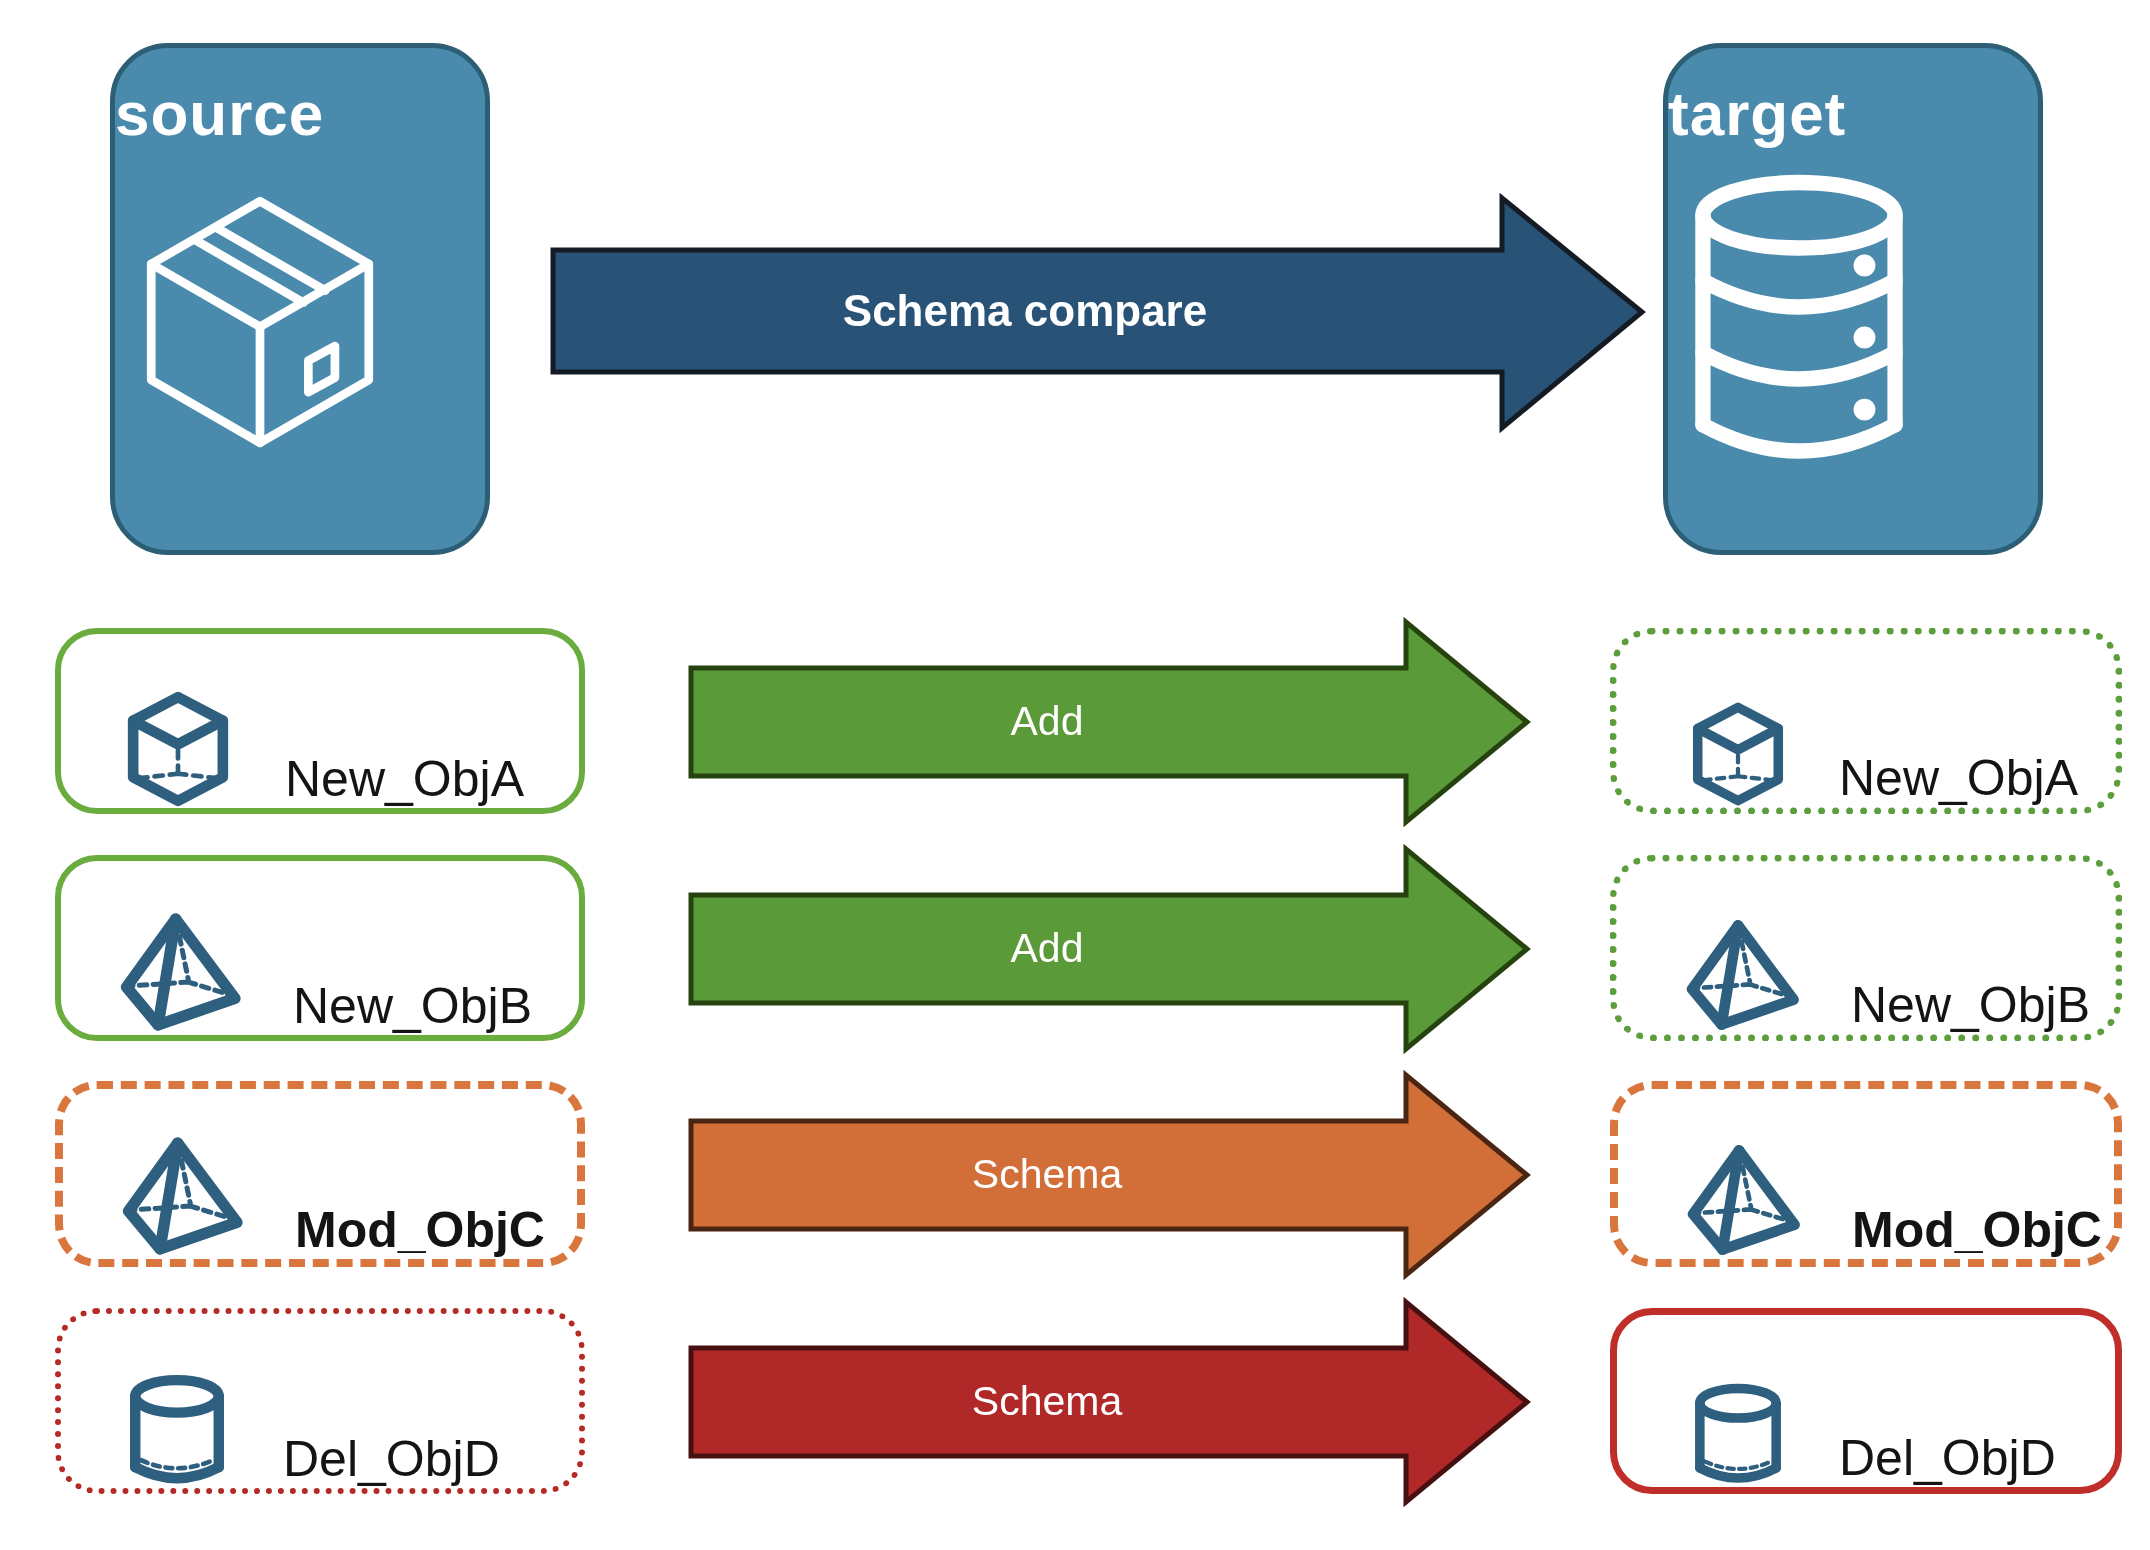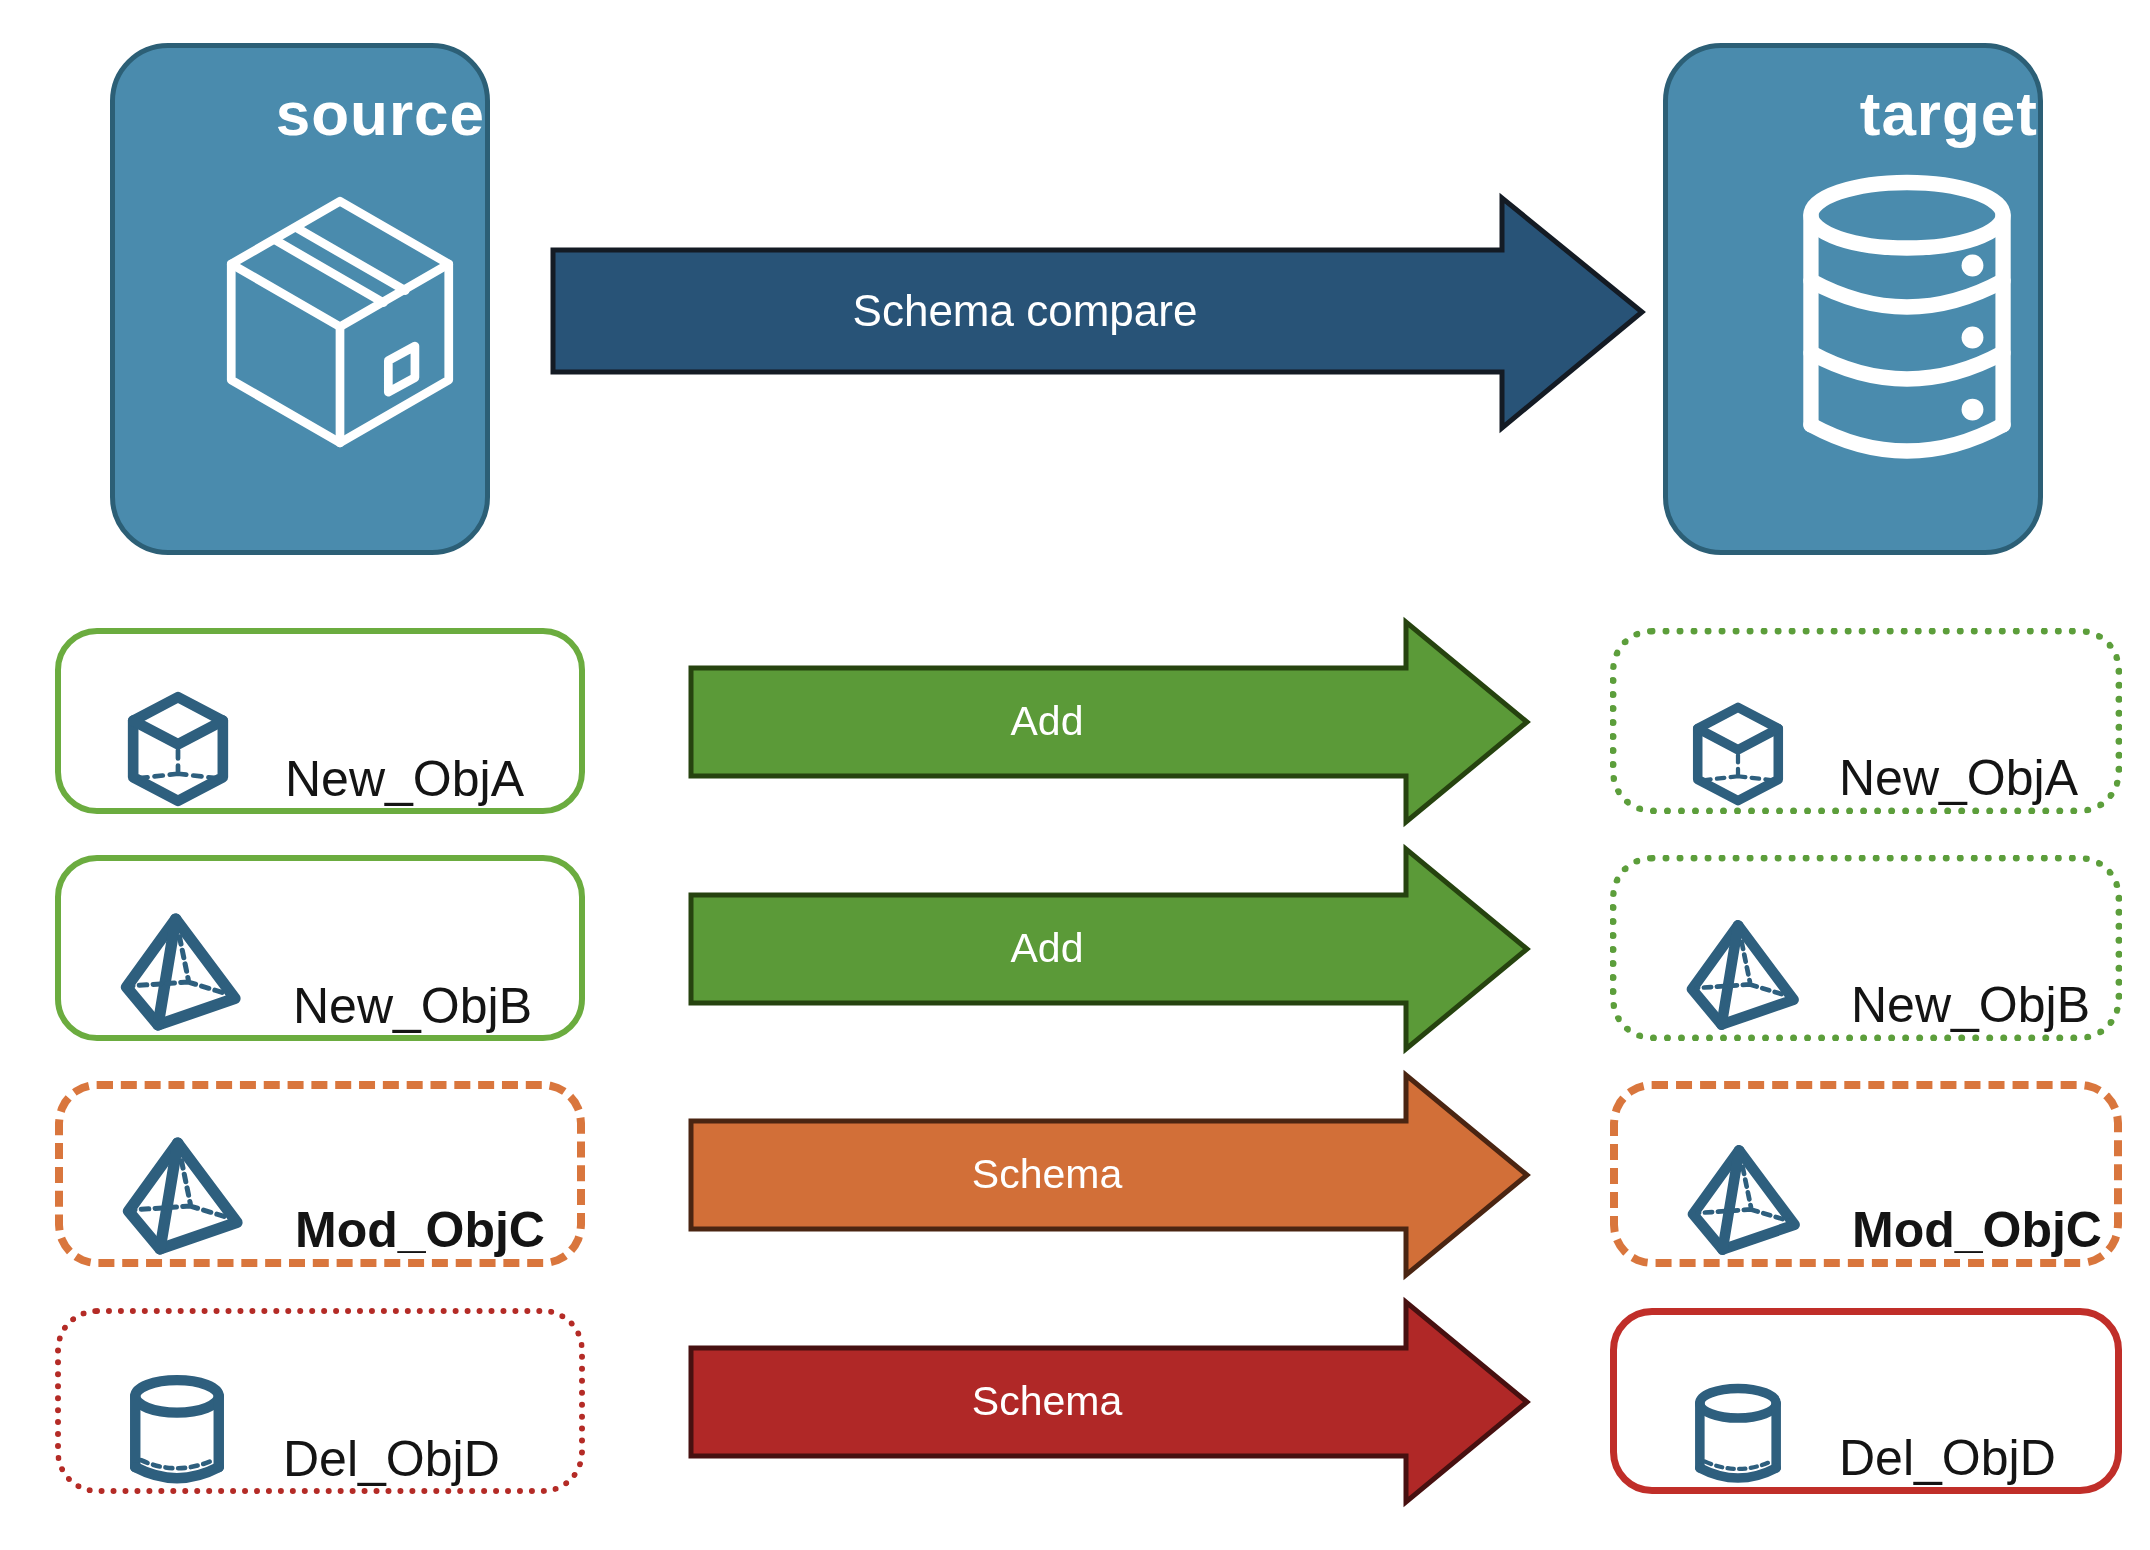--- a/index.html
+++ b/index.html
@@ -12,42 +12,42 @@
   }
 
   
   .node{
     position:absolute;
     width:380px;height:512px;
     background:#4A8BAD;
     border:5px solid #2C5F76;
     border-radius:58px;
     box-sizing:border-box;
-    display:flex;flex-direction:column;align-items:flex-end;
+    display:flex;flex-direction:column;align-items:flex-start;
   }
   .node.source{left:110px;top:43px;}
   .node.target{left:1663px;top:43px;}
   .node-label{
     margin-top:30px;
     color:#ffffff;
     font-size:62px;
     font-weight:bold;
     letter-spacing:1px;
   }
   .node-icon{margin-top:28px;}
 
   
   .arrow-svg{position:absolute;overflow:visible;}
   .arrow-label{
     position:absolute;
     display:flex;align-items:center;justify-content:center;
     color:#ffffff;
     font-size:41px;
   }
-  .main-arrow-label{font-size:44px;}
+  .main-arrow-label{font-size:44px;font-weight:bold;}
 
   
   .obj-box{
     position:absolute;
     height:186px;
     border-radius:42px;
     box-sizing:border-box;
     background:#ffffff;
     display:flex;align-items:flex-end;
   }

